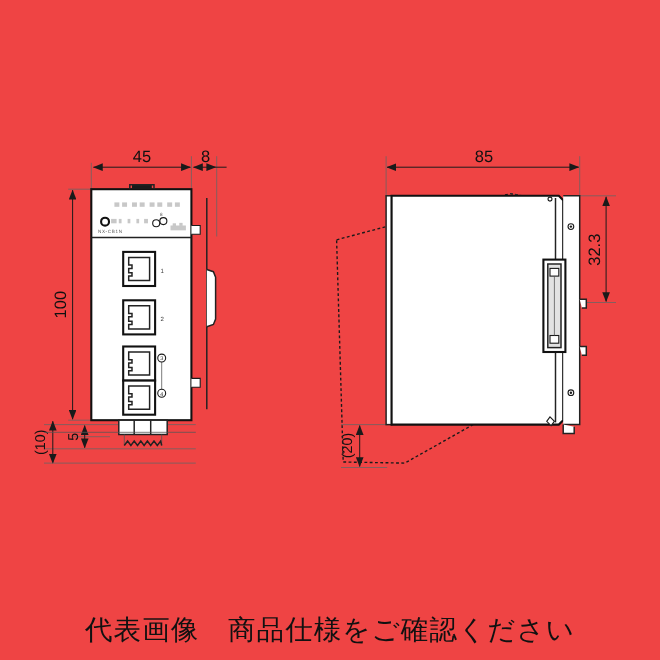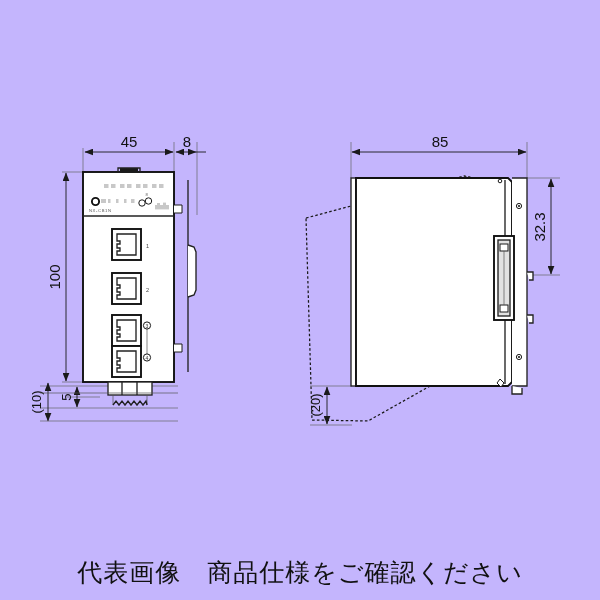--- a/index.html
+++ b/index.html
@@ -4,21 +4,21 @@
 <style>
   html, body {
     margin: 0;
     padding: 0;
     background: #ffffff;
   }
   #page {
     position: relative;
     width: 600px;
     height: 600px;
-    background: #c4b5fd;
+    background: #ef4444;
     font-family: "Liberation Sans", sans-serif;
     overflow: hidden;
   }
   #drawing-svg {
     position: absolute;
     left: 0;
     top: 0;
     width: 600px;
     height: 600px;
   }

